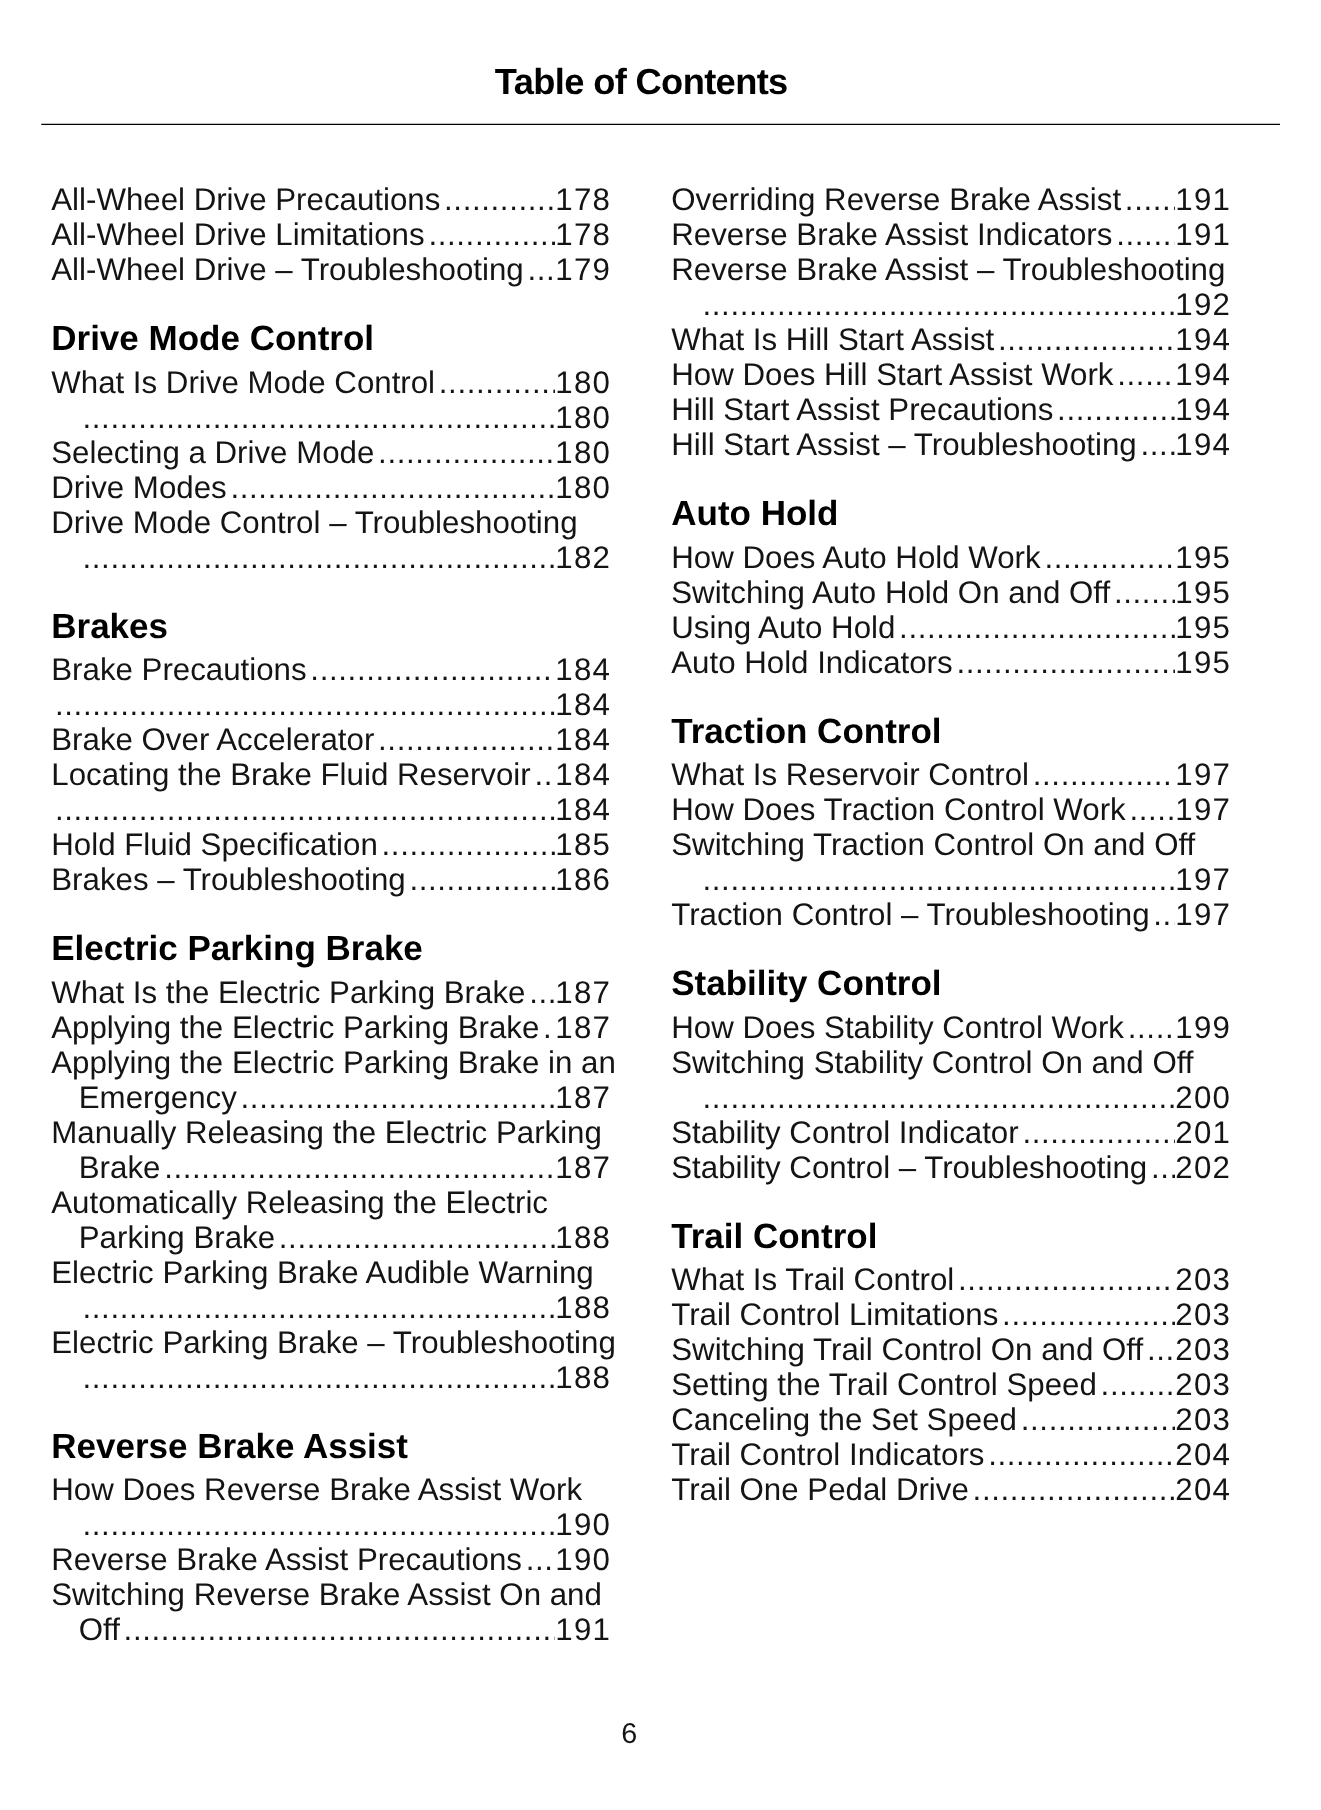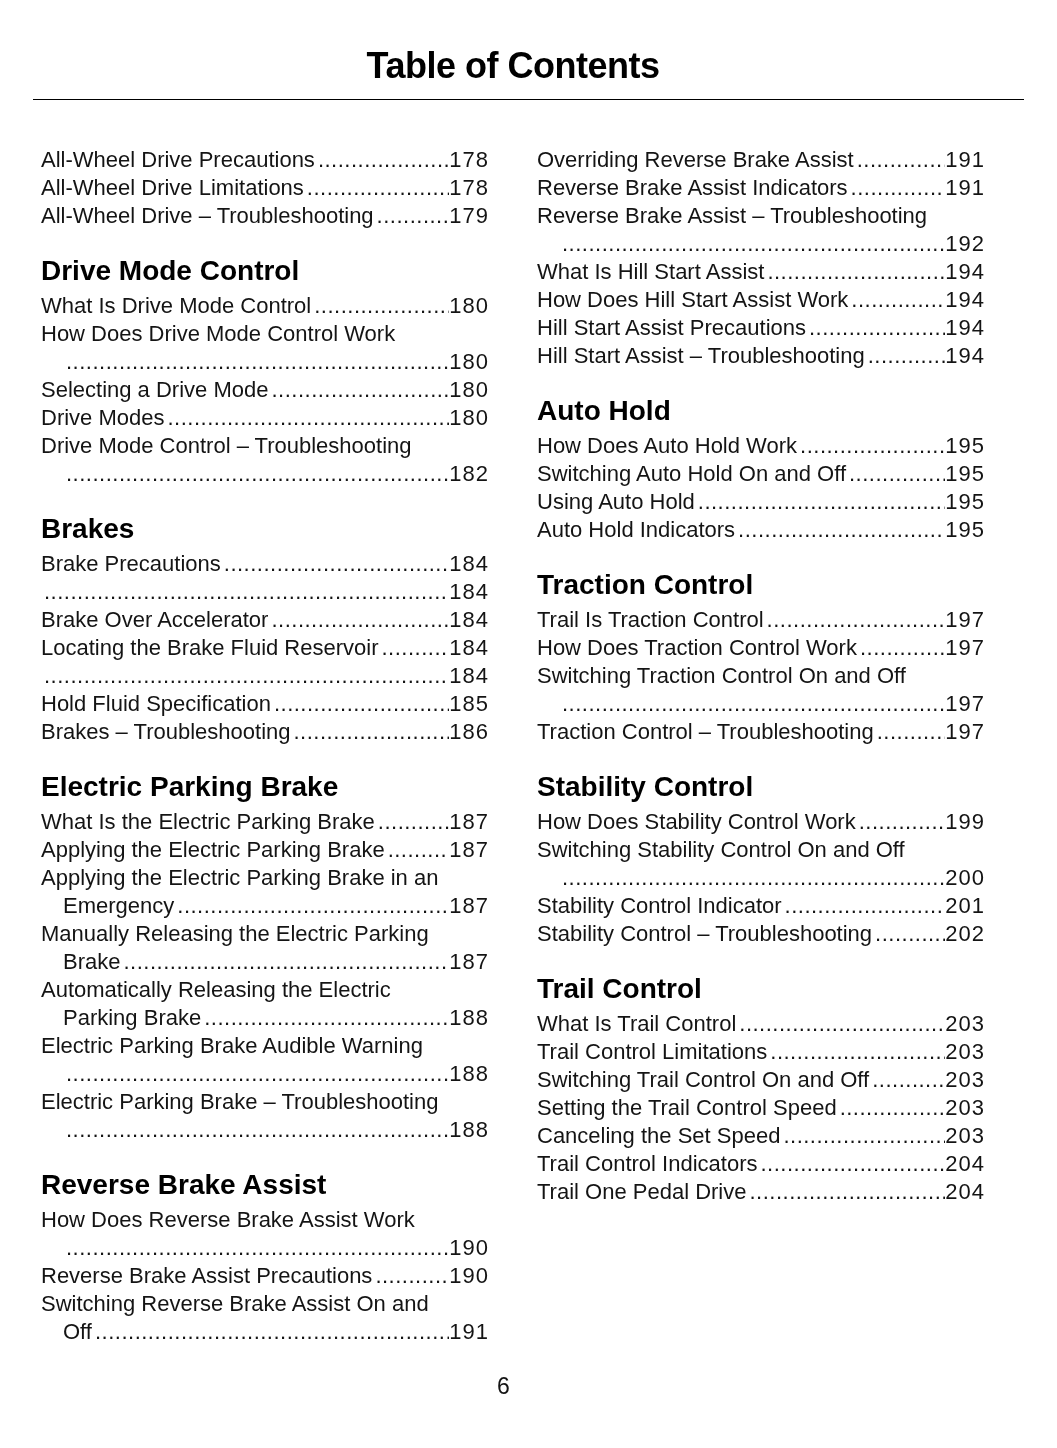--- a/index.html
+++ b/index.html
@@ -10,21 +10,21 @@
     color: #141414;
     font-family: "Liberation Sans", sans-serif;
     position: relative;
     overflow: hidden;
   }
   .page {
     padding: 0 72px 0 41px; 
   }
   .title {
     text-align: center;
-    font-size: 36px;
+    font-size: 29px;
     font-weight: bold;
     letter-spacing: -0.5px;
     color: #000;
     margin-top: 46px;
     line-height: 40px;
   }
   .rule {
     border: none;
     border-top: 1.5px solid #000;
     margin: 13px -39px 0 -8px; 
@@ -37,21 +37,21 @@
   .col { width: 448px; flex: 0 0 448px; }
   .section-heading {
     font-size: 28px;
     font-weight: bold;
     color: #000;
     line-height: 30px;
     margin: 26px 0 6px 0;
     white-space: nowrap;
   }
   .section:first-child .section-heading { margin-top: 0; }
-  .entry { font-size: 22px; line-height: 28px; }
+  .entry { font-size: 25px; line-height: 28px; }
   .eline { display: flex; align-items: baseline; }
   .full { white-space: nowrap; }
   .cont { padding-left: 22px; }
   .lbl { white-space: nowrap; }
   .dots {
     flex: 1 1 auto;
     overflow: hidden;
     white-space: nowrap;
     letter-spacing: 0.5px;
     margin-left: 3px;
@@ -103,21 +103,20 @@
         <div class="section">
           <div class="section-heading">Drive Mode Control</div>
           <div class="entry">
             <div class="eline">
               <span class="lbl">What Is Drive Mode Control</span>
               <span class="dots">............................................................................................................................................................................................................................................................................................................</span>
               <span class="pg">180</span>
             </div>
           </div>
           <div class="entry">
-            <div class="full">How Does Drive Mode Control Work</div>
             <div class="eline cont">
               <span class="dots">............................................................................................................................................................................................................................................................................................................</span>
               <span class="pg">180</span>
             </div>
           </div>
           <div class="entry">
             <div class="eline">
               <span class="lbl">Selecting a Drive Mode</span>
               <span class="dots">............................................................................................................................................................................................................................................................................................................</span>
               <span class="pg">180</span>
@@ -351,21 +350,21 @@
               <span class="lbl">Auto Hold Indicators</span>
               <span class="dots">............................................................................................................................................................................................................................................................................................................</span>
               <span class="pg">195</span>
             </div>
           </div>
         </div>
         <div class="section">
           <div class="section-heading">Traction Control</div>
           <div class="entry">
             <div class="eline">
-              <span class="lbl">Trail Is Traction Control</span>
+              <span class="lbl">What Is Reservoir Control</span>
               <span class="dots">............................................................................................................................................................................................................................................................................................................</span>
               <span class="pg">197</span>
             </div>
           </div>
           <div class="entry">
             <div class="eline">
               <span class="lbl">How Does Traction Control Work</span>
               <span class="dots">............................................................................................................................................................................................................................................................................................................</span>
               <span class="pg">197</span>
             </div>

